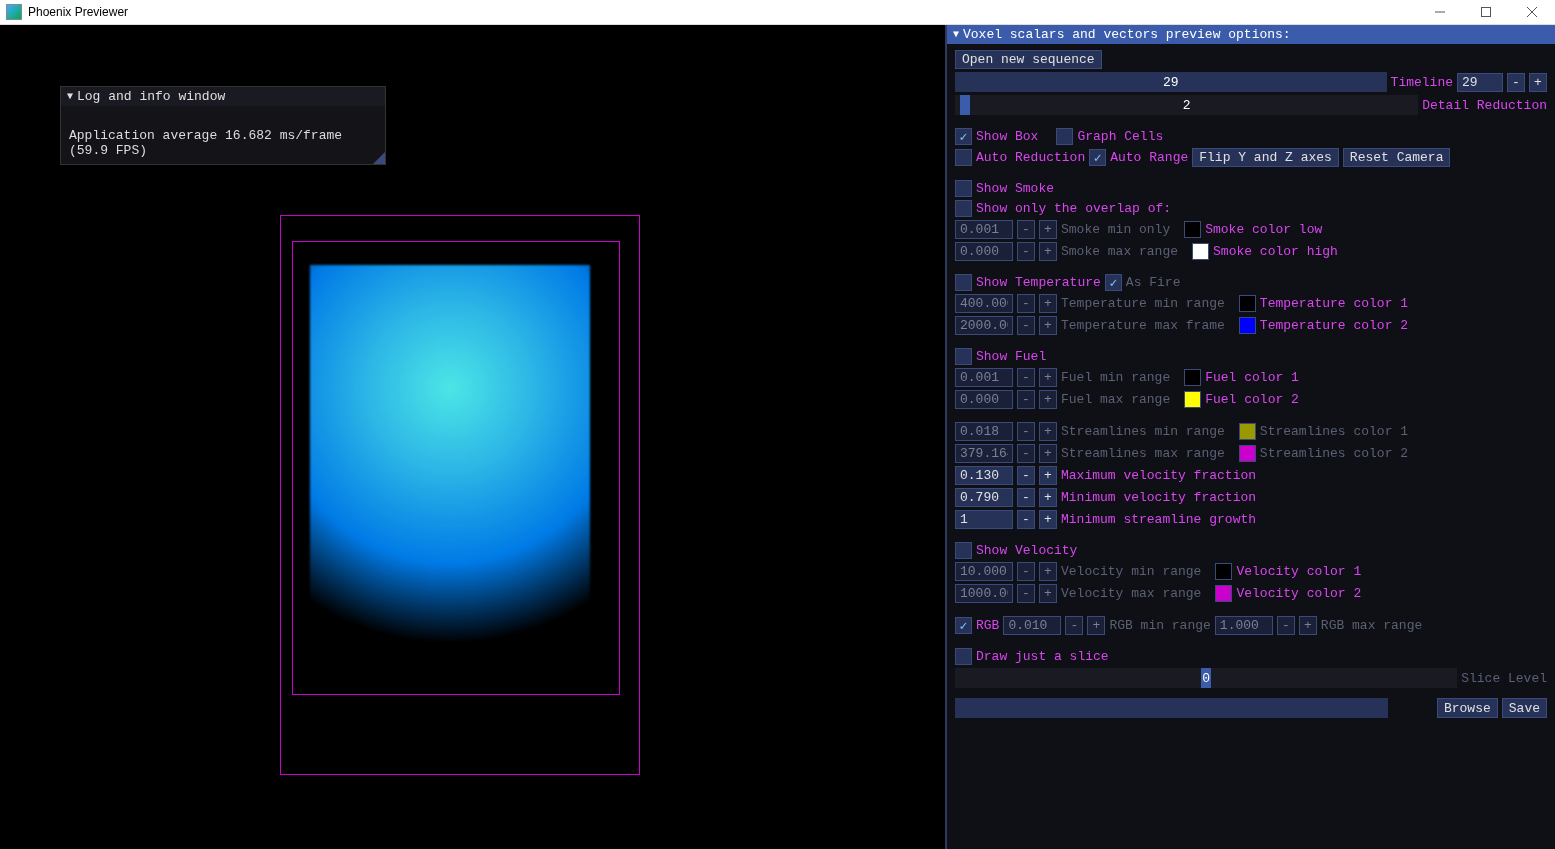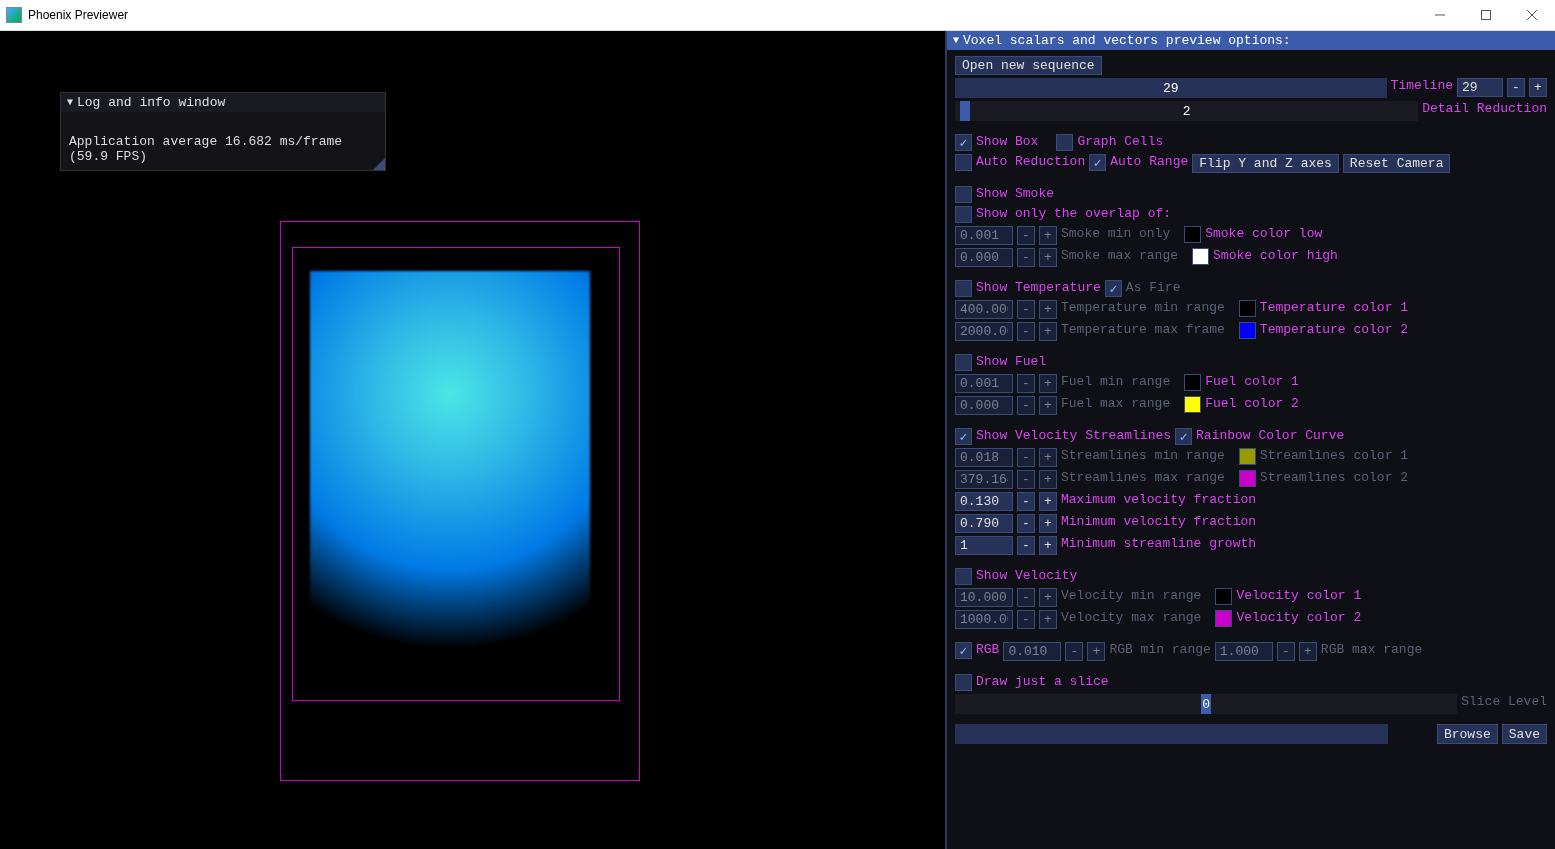--- a/index.html
+++ b/index.html
@@ -7,21 +7,21 @@
     font-family: 'Consolas', 'Courier New', monospace;
     font-size: 13px;
     background: #fff;
     color: #e0e0e0;
     width: 1555px;
     height: 849px;
     overflow: hidden;
     position: relative;
   }
   .titlebar {
-    height: 31px;
+    height: 25px;
     background: #fff;
     border-bottom: 1px solid #ddd;
     display: flex;
     align-items: center;
     padding-left: 6px;
     color: #000;
     font-family: 'Segoe UI', sans-serif;
     font-size: 12px;
   }
   .titlebar .icon { width: 16px; height: 16px; margin-right: 6px; background: linear-gradient(135deg,#4af,#0a5); border: 1px solid #888;}
@@ -85,21 +85,21 @@
     overflow-y: auto;
     border-left: 2px solid #2c3a60;
   }
   .side-hdr {
     background: #3a5cab;
     color: #fff;
     padding: 2px 6px;
     display:flex; align-items:center; gap:4px;
   }
   .pad { padding: 6px 8px; }
-  .row { display:flex; align-items:flex-start; gap:4px; margin-bottom: 3px; flex-wrap: wrap;}
+  .row { display:flex; align-items:center; gap:4px; margin-bottom: 3px; flex-wrap: wrap;}
   .sep { height: 10px; }
   .btn {
     background: #273258;
     border: 1px solid #3a4a7a;
     color: #e0e0e0;
     padding: 1px 6px;
     cursor: pointer;
     font-family: inherit;
     font-size: 13px;
   }
@@ -318,26 +318,20 @@
         <button class="btn pm disabled">+</button>
         <span class="lbl disabled">Fuel max range</span>
         <span style="width:6px"></span>
         <span class="swatch" style="background:#ffff00"></span>
         <span class="lbl">Fuel color 2</span>
       </div>
 
       <div class="sep"></div>
 
       <div class="row">
-        <span class="chk on"></span>
-        <span class="lbl">Show Velocity Streamlines</span>
-        <span class="chk on"></span>
-        <span class="lbl">Rainbow Color Curve</span>
-      </div>
-      <div class="row">
         <input class="numbox disabled" value="0.018" style="">
         <button class="btn pm disabled">-</button>
         <button class="btn pm disabled">+</button>
         <span class="lbl disabled">Streamlines min range</span>
         <span style="width:6px"></span>
         <span class="swatch" style="background:#999900"></span>
         <span class="lbl disabled">Streamlines color 1</span>
       </div>
       <div class="row">
         <input class="numbox disabled" value="379.164" style="">

